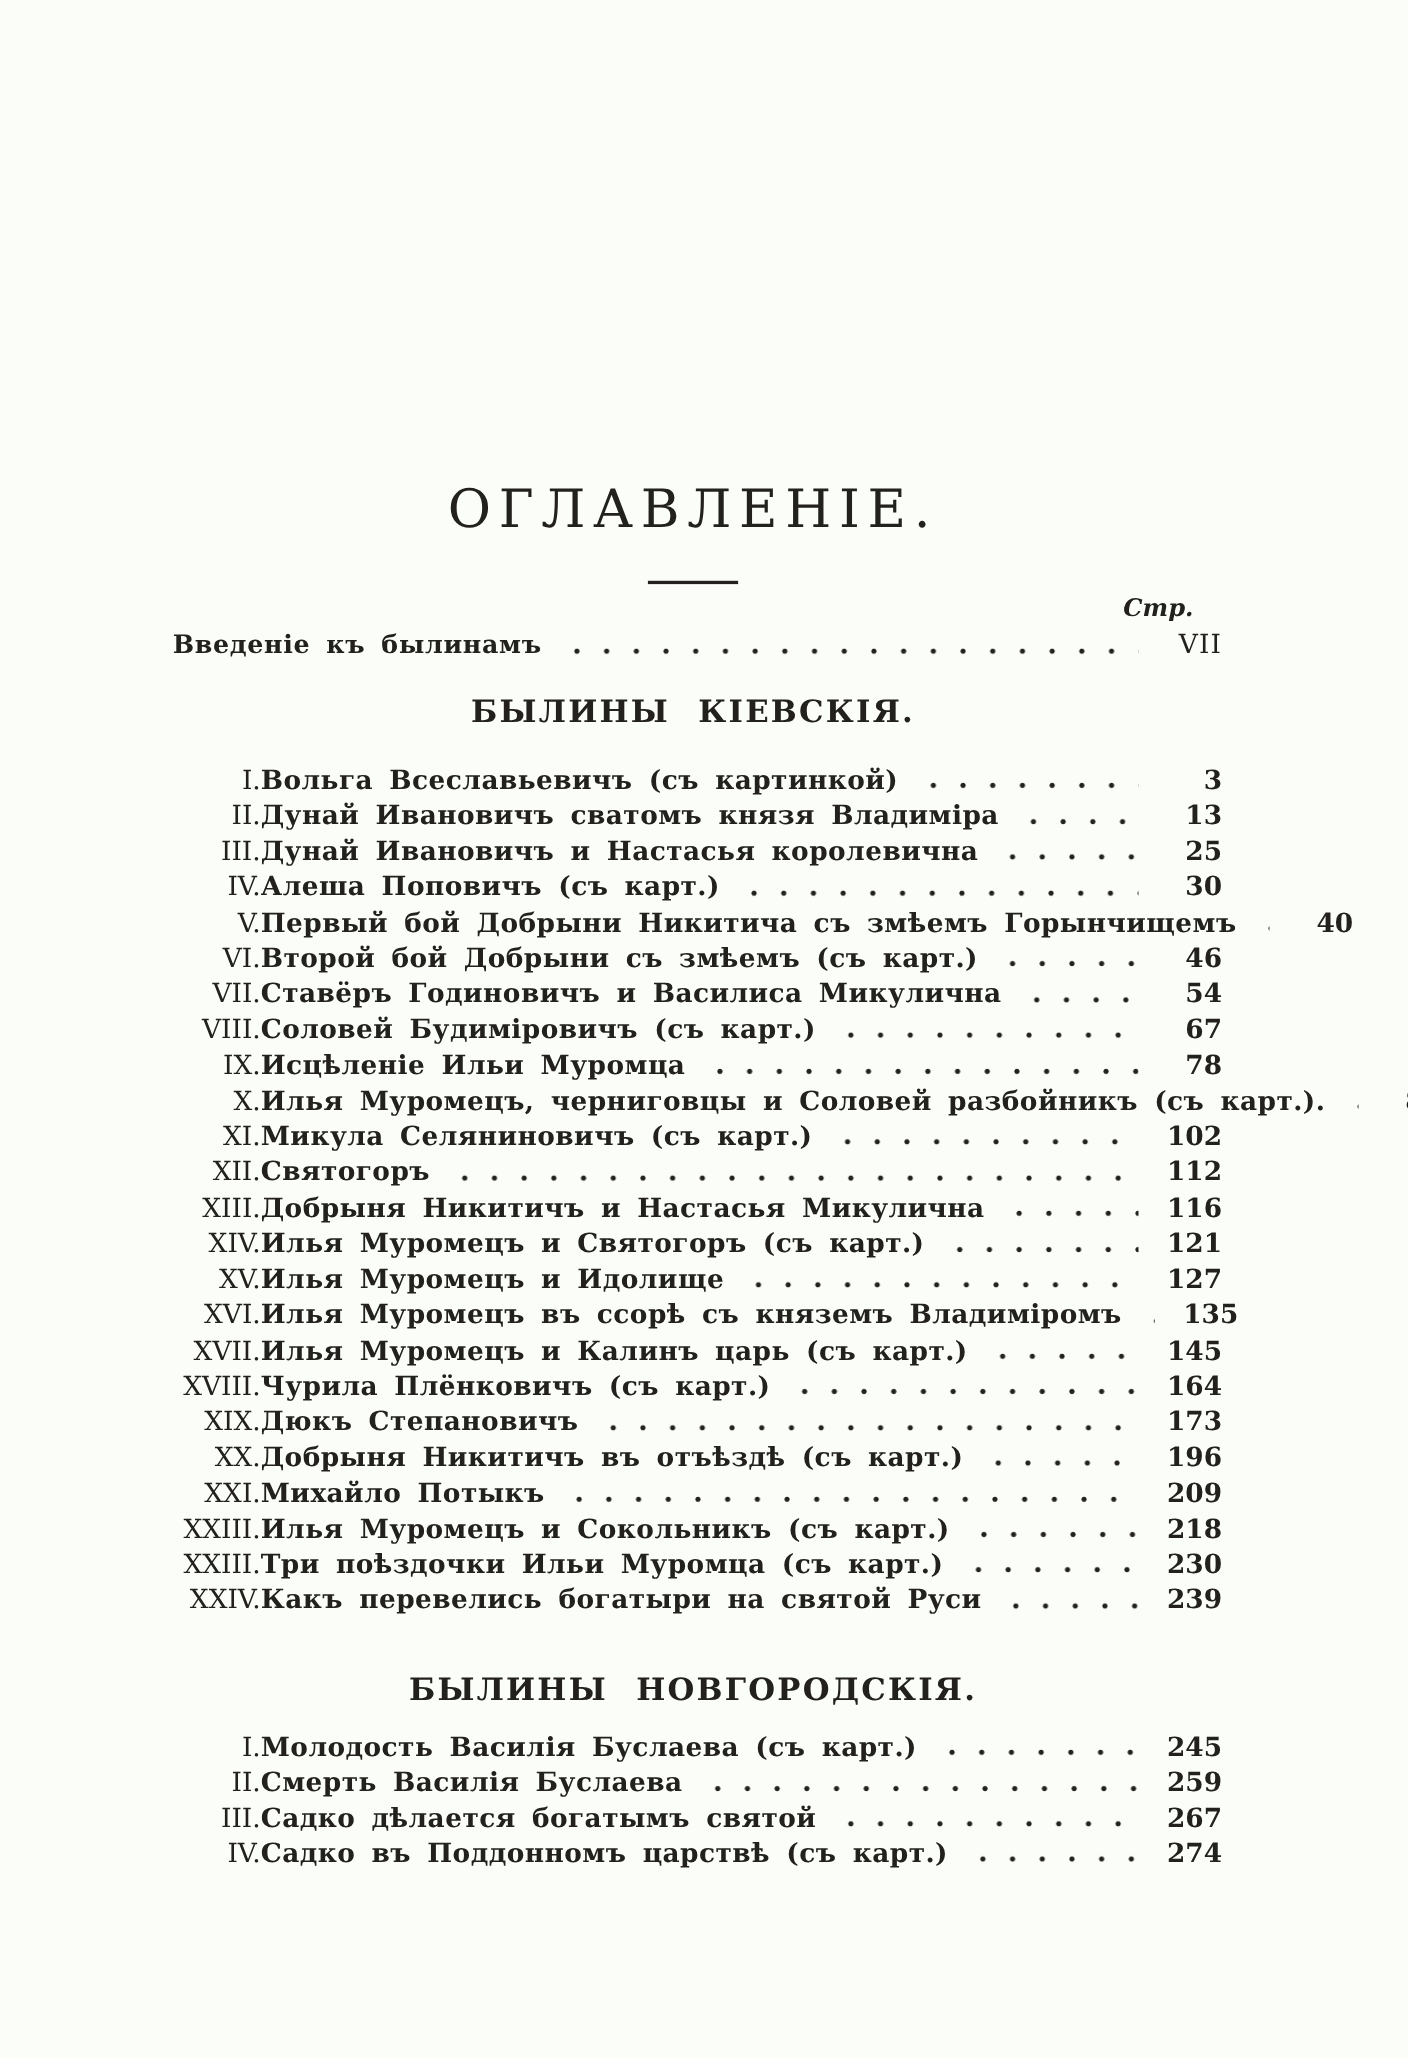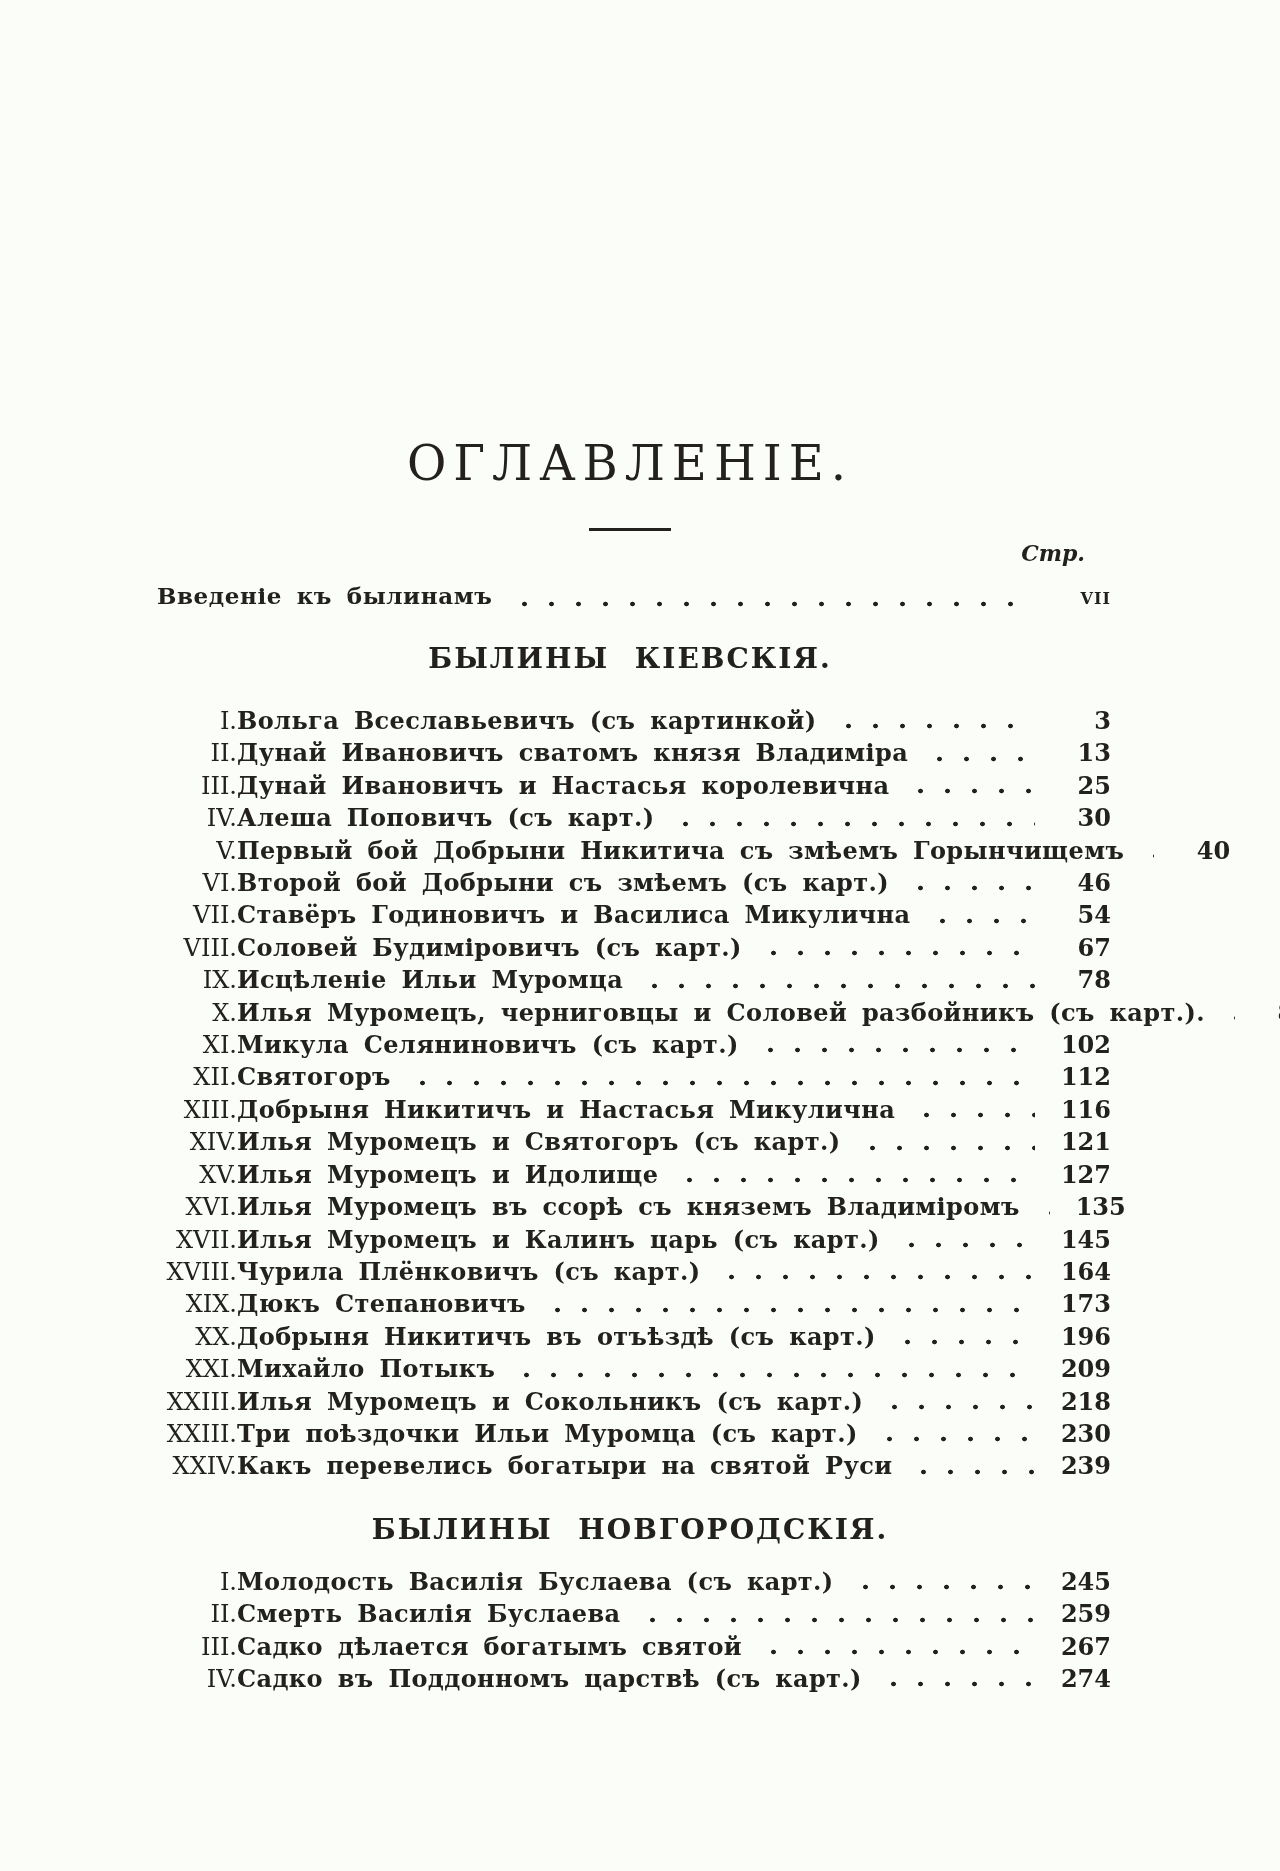--- a/index.html
+++ b/index.html
@@ -75,49 +75,49 @@
     background-position:2px calc(100% - 8px);
     min-width:14px;
   }
   .pg{
     flex:0 0 66px;
     text-align:right;
     font-weight:bold;
     font-size:24px;
   }
   .intro-row{
-    margin-top:11px;
+    margin-top:1px;
     line-height:32px;
   }
   .intro-row .entry-title{
     margin-left:8px;
     font-size:23px;
     letter-spacing:0.6px;
   }
   .intro-row .pg{
-    font-size:16px;
-    font-weight:bold;
+    font-size:24px;
+    font-weight:normal;
     letter-spacing:1px;
   }
   .section-heading{
     margin-top:27px;
     margin-bottom:0;
     text-align:center;
     font-size:28px;
     line-height:34px;
     font-weight:bold;
     letter-spacing:2px;
     word-spacing:14px;
     white-space:nowrap;
   }
   .section-entries{
     margin-top:29px;
   }
   .toc-section + .toc-section .section-heading{
-    margin-top:30px;
+    margin-top:48px;
   }
   .toc-section + .toc-section .section-entries{
     margin-top:19px;
   }
 </style>
 </head>
 <body>
 
 <div class="sheet">
   <div class="content">

